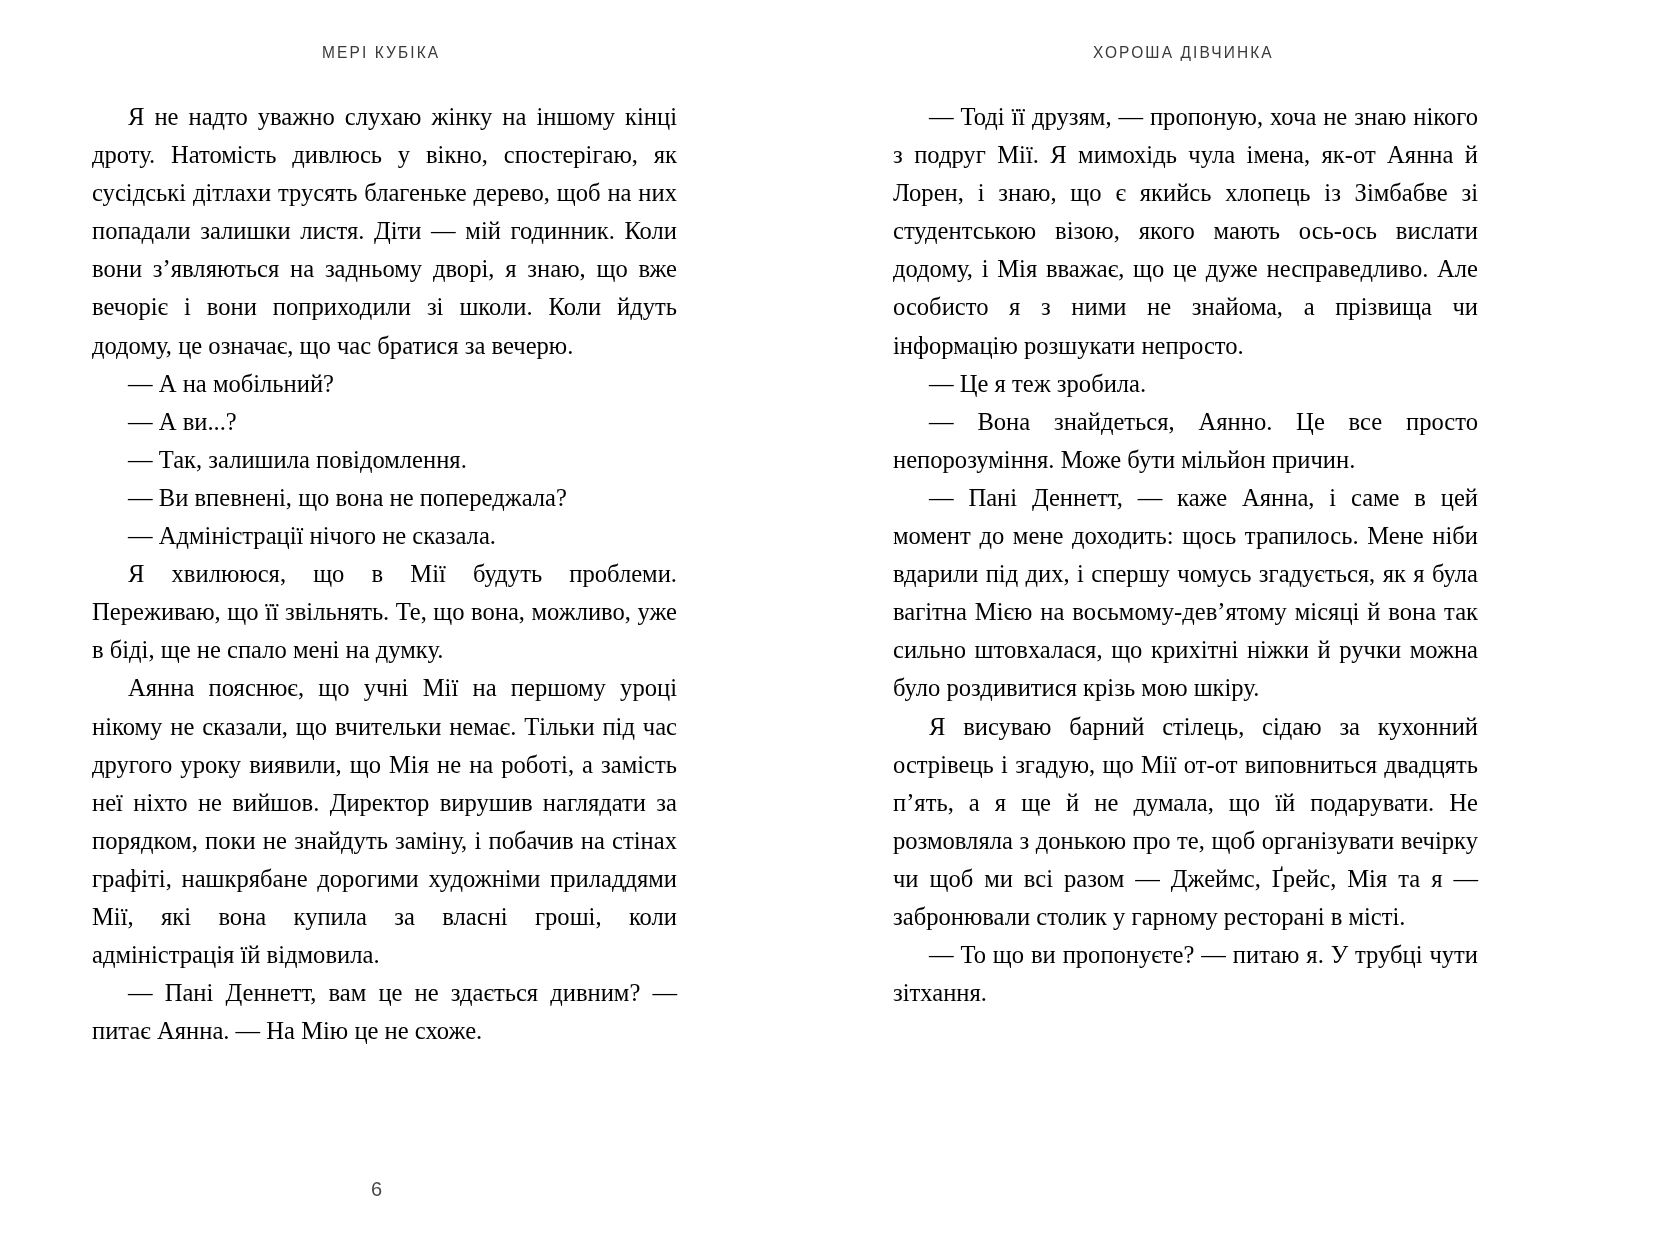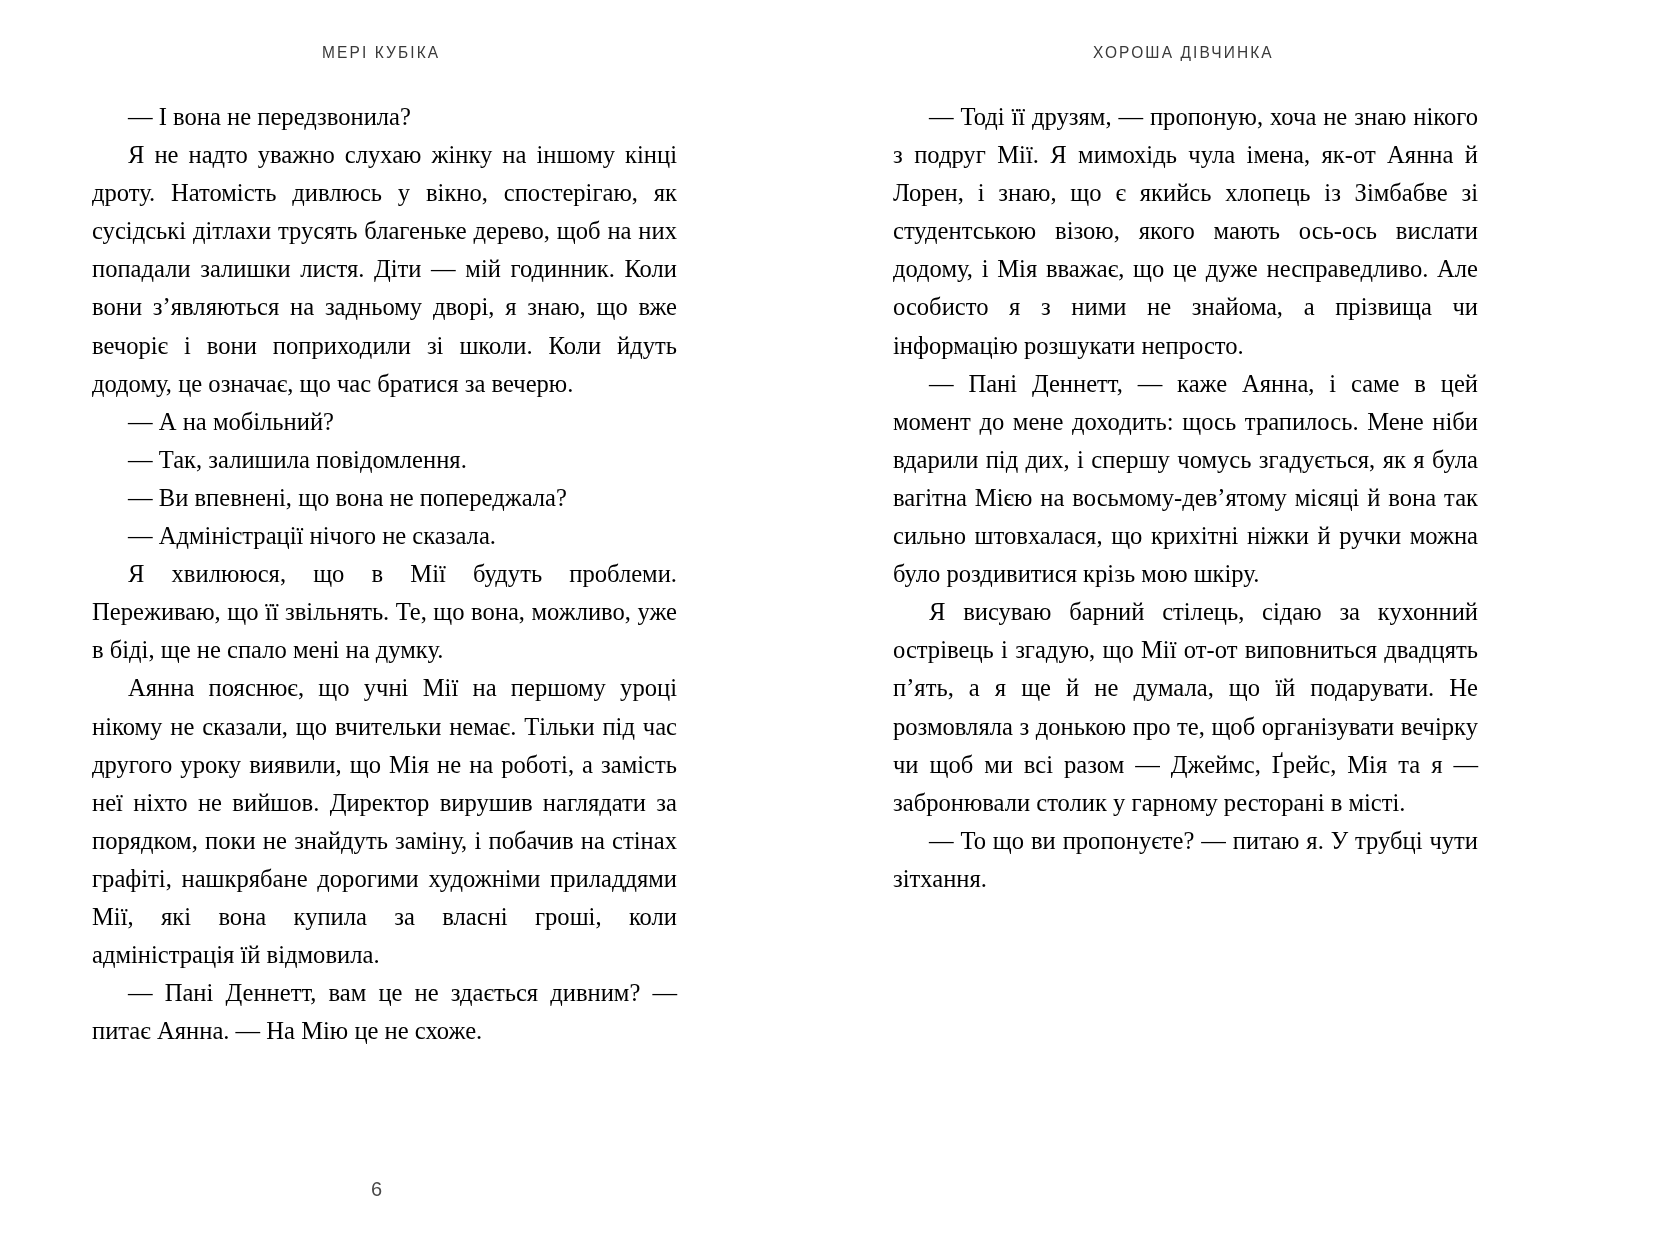--- a/index.html
+++ b/index.html
@@ -87,35 +87,37 @@
 <body>
 
 <div class="spread">
 
   <div class="running-head left">МЕРІ КУБІКА</div>
 
   <div class="running-head right">ХОРОША ДІВЧИНКА</div>
 
   <div class="page verso">
     <div class="flow">
-        <p class="ind">— І вона не передзвонила?</p>
         <p class="ind">Я не надто уважно слухаю жінку на іншому кінці дроту. Натомість дивлюсь у вікно, спостерігаю, як сусідські дітлахи трусять благеньке дерево, щоб на них попадали залишки листя. Діти — мій годинник. Коли вони з’являються на задньому дворі, я знаю, що вже вечоріє і вони поприходили зі школи. Коли йдуть додому, це означає, що час братися за вечерю.</p>
         <p class="ind">— А на мобільний?</p>
+        <p class="ind">— А ви...?</p>
         <p class="ind">— Так, залишила повідомлення.</p>
         <p class="ind">— Ви впевнені, що вона не попереджала?</p>
         <p class="ind">— Адміністрації нічого не сказала.</p>
         <p class="ind">Я хвилююся, що в Мії будуть проблеми. Переживаю, що її звільнять. Те, що вона, можливо, уже в біді, ще не спало мені на думку.</p>
         <p class="ind">Аянна пояснює, що учні Мії на першому уроці нікому не сказали, що вчительки немає. Тільки під час другого уроку виявили, що Мія не на роботі, а замість неї ніхто не вийшов. Директор вирушив наглядати за порядком, поки не знайдуть заміну, і побачив на стінах графіті, нашкрябане дорогими художніми приладдями Мії, які вона купила за власні гроші, коли адміністрація їй відмовила.</p>
         <p class="ind">— Пані Деннетт, вам це не здається дивним? — питає Аянна. — На Мію це не схоже.</p>
       </div>
   </div>
 
   <div class="page recto">
     <div class="flow">
         <p class="ind">— Тоді її друзям, — пропоную, хоча не знаю нікого з подруг Мії. Я мимохідь чула імена, як-от Аянна й Лорен, і знаю, що є якийсь хлопець із Зімбабве зі студентською візою, якого мають ось-ось вислати додому, і Мія вважає, що це дуже несправедливо. Але особисто я з ними не знайома, а прізвища чи інформацію розшукати непросто.</p>
+        <p class="ind">— Це я теж зробила.</p>
+        <p class="ind">— Вона знайдеться, Аянно. Це все просто непорозуміння. Може бути мільйон причин.</p>
         <p class="ind">— Пані Деннетт, — каже Аянна, і саме в цей момент до мене доходить: щось трапилось. Мене ніби вдарили під дих, і спершу чомусь згадується, як я була вагітна Мією на восьмому-дев’ятому місяці й вона так сильно штовхалася, що крихітні ніжки й ручки можна було роздивитися крізь мою шкіру.</p>
         <p class="ind">Я висуваю барний стілець, сідаю за кухонний острівець і згадую, що Мії от-от виповниться двадцять п’ять, а я ще й не думала, що їй подарувати. Не розмовляла з донькою про те, щоб організувати вечірку чи щоб ми всі разом — Джеймс, Ґрейс, Мія та я — забронювали столик у гарному ресторані в місті.</p>
         <p class="ind">— То що ви пропонуєте? — питаю я. У трубці чути зітхання.</p>
       </div>
   </div>
 
   <div class="folio">6</div>
 
 </div>
 

